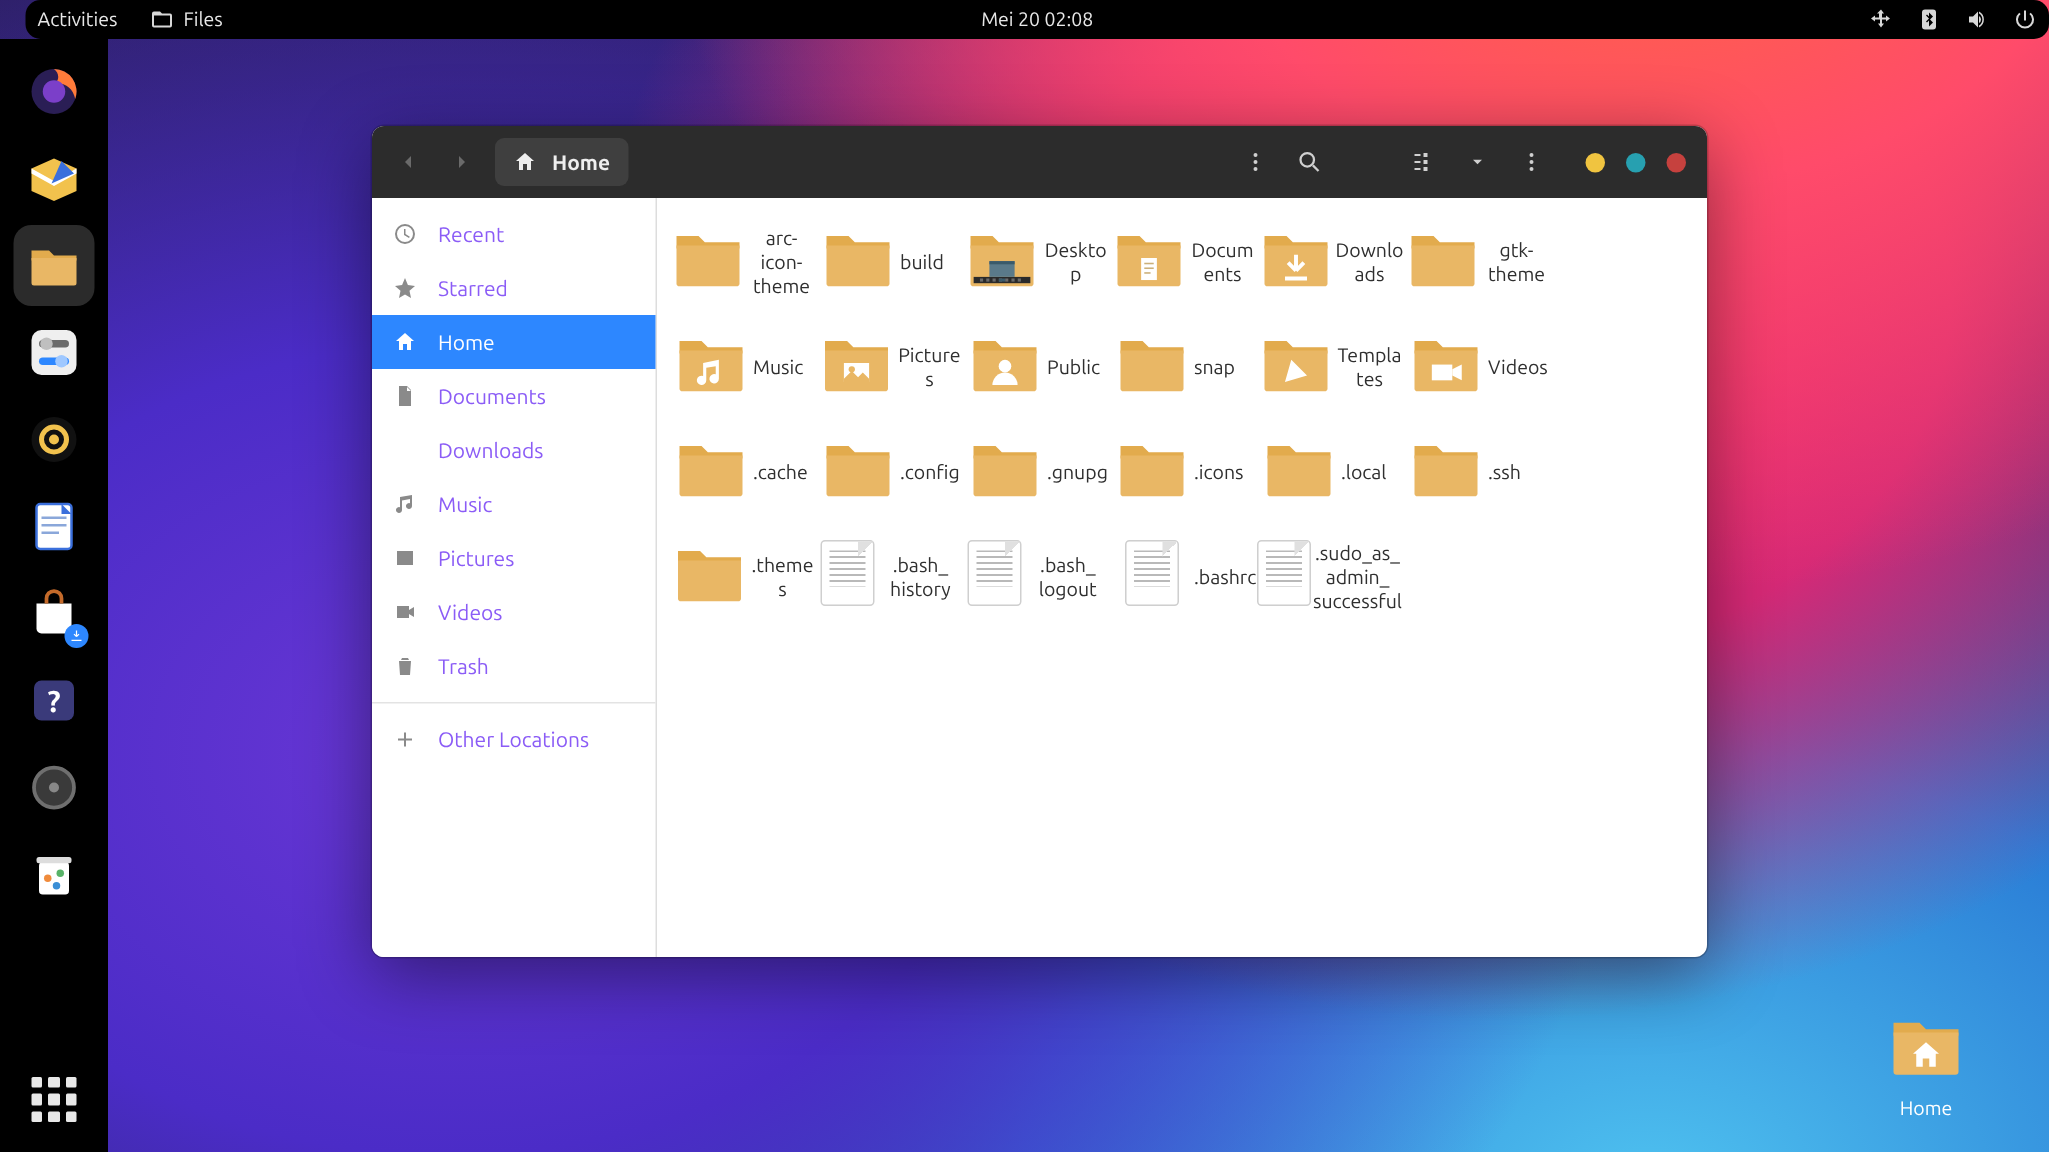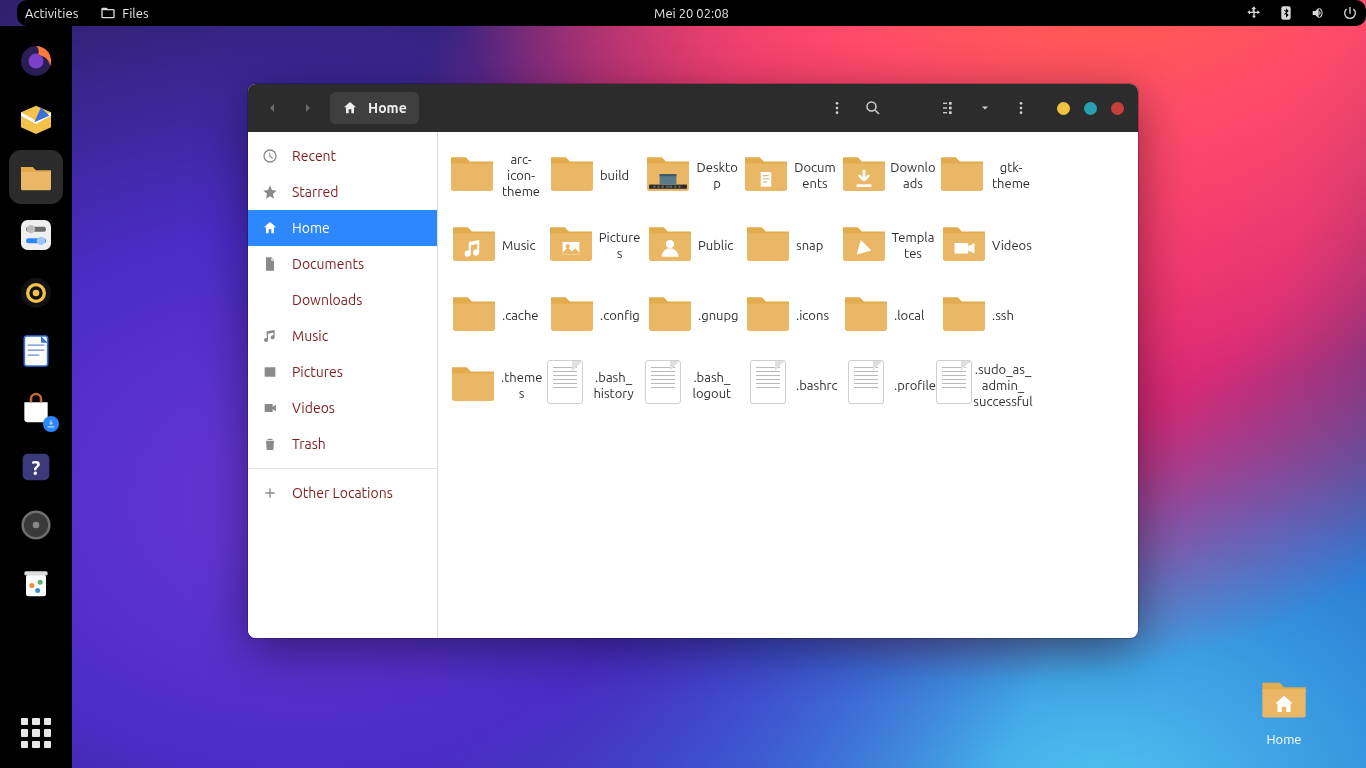--- a/index.html
+++ b/index.html
@@ -68,21 +68,21 @@
 }
 .tb-spacer { flex:1; }
 .win-dots { display:flex; gap:14px; padding: 0 14px 0 18px; }
 .win-dot { width:13px; height:13px; border-radius:50%; }
 
 .window-body { display:flex; height: calc(100% - 48px); }
 
 .sidebar { width: 190px; background: #fff; border-right: 1px solid #dddddd; padding-top: 6px; }
 .side-item {
   height: 36px; display:flex; align-items:center; gap: 14px;
-  padding: 0 14px; font-size: 14px; color: #7f1d1d; cursor: pointer;
+  padding: 0 14px; font-size: 14px; color: #8b5cf6; cursor: pointer;
 }
 .side-item svg { width:16px; height:16px; fill:#8a8a8a; flex-shrink:0; }
 .side-item.selected { background: #2d87ff; color: #fff; }
 .side-item.selected svg { fill: #fff; }
 .side-sep { height:1px; background:#e3e3e3; margin: 6px 0; }
 
 .files {
   flex: 1; overflow: auto; padding: 14px 8px;
   display: flex; flex-wrap: wrap; align-content: flex-start;
 }
@@ -580,26 +580,20 @@
           <div class="file">
             <div class="icon">
               <div class="file-doc"></div>
             </div>
             <div class="label">.bashrc</div>
           </div>
           <div class="file">
             <div class="icon">
               <div class="file-doc"></div>
             </div>
-            <div class="label">.profile</div>
-          </div>
-          <div class="file">
-            <div class="icon">
-              <div class="file-doc"></div>
-            </div>
             <div class="label">.sudo_​as_​admin_​successful</div>
           </div>
         </div>
     </div>
   </div>
 
   <div class="desktop-icon">
     <svg class="ic" viewBox="0 0 48 48">
         <path class="folder-tab" d="M4 10h16l4 4h20v4H4z"></path>
         <path class="folder-body" d="M4 16h40v24a2 2 0 0 1-2 2H6a2 2 0 0 1-2-2z"></path>

